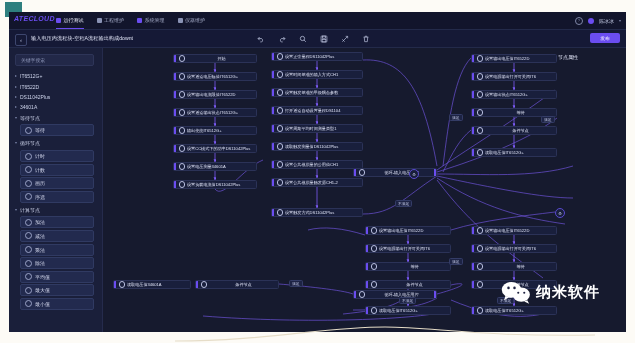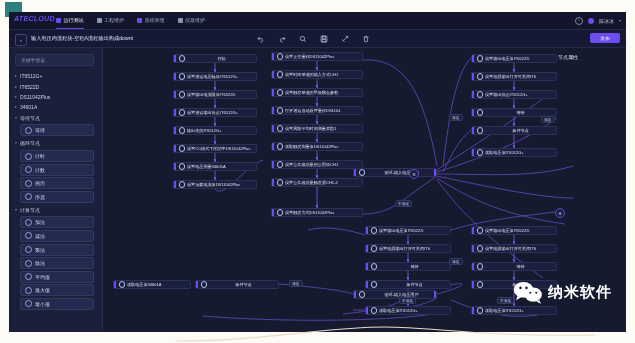--- a/index.html
+++ b/index.html
@@ -73,21 +73,21 @@
   .node.center .lbl{flex:1;text-align:center;padding-right:0;}
   .node.rbar:after{content:"";position:absolute;right:0;top:0;width:2px;height:100%;background:#6b4df0;}
 
   .etag{position:absolute;height:6.5px;background:#1d2344;border:.6px solid #343c66;border-radius:1.5px;
         font-size:3.8px;color:#c3c9e6;display:flex;align-items:center;justify-content:center;padding:0 2px;box-sizing:border-box;}
   .dot-node{position:absolute;width:8px;height:8px;border-radius:50%;background:#191f3c;border:.6px solid #5a4ad0;
             color:#c9cfe8;font-size:4px;display:flex;align-items:center;justify-content:center;}
   .panel-title{position:absolute;font-size:5px;color:#dfe3f5;}
 
   
-  .wm{position:absolute;right:14px;bottom:30px;display:flex;align-items:center;gap:5px;}
+  .wm{position:absolute;right:26px;bottom:30px;display:flex;align-items:center;gap:5px;}
   .wm-logo{width:30px;height:24px;position:relative;}
   .wm-txt{font-size:15px;color:#ffffff;font-weight:bold;letter-spacing:1px;}
   .swoosh{position:absolute;left:175px;bottom:0;width:420px;height:22px;}
 </style>
 </head>
 <body>
 
 <div class="page">
 
   <div class="corner-mark"></div>

